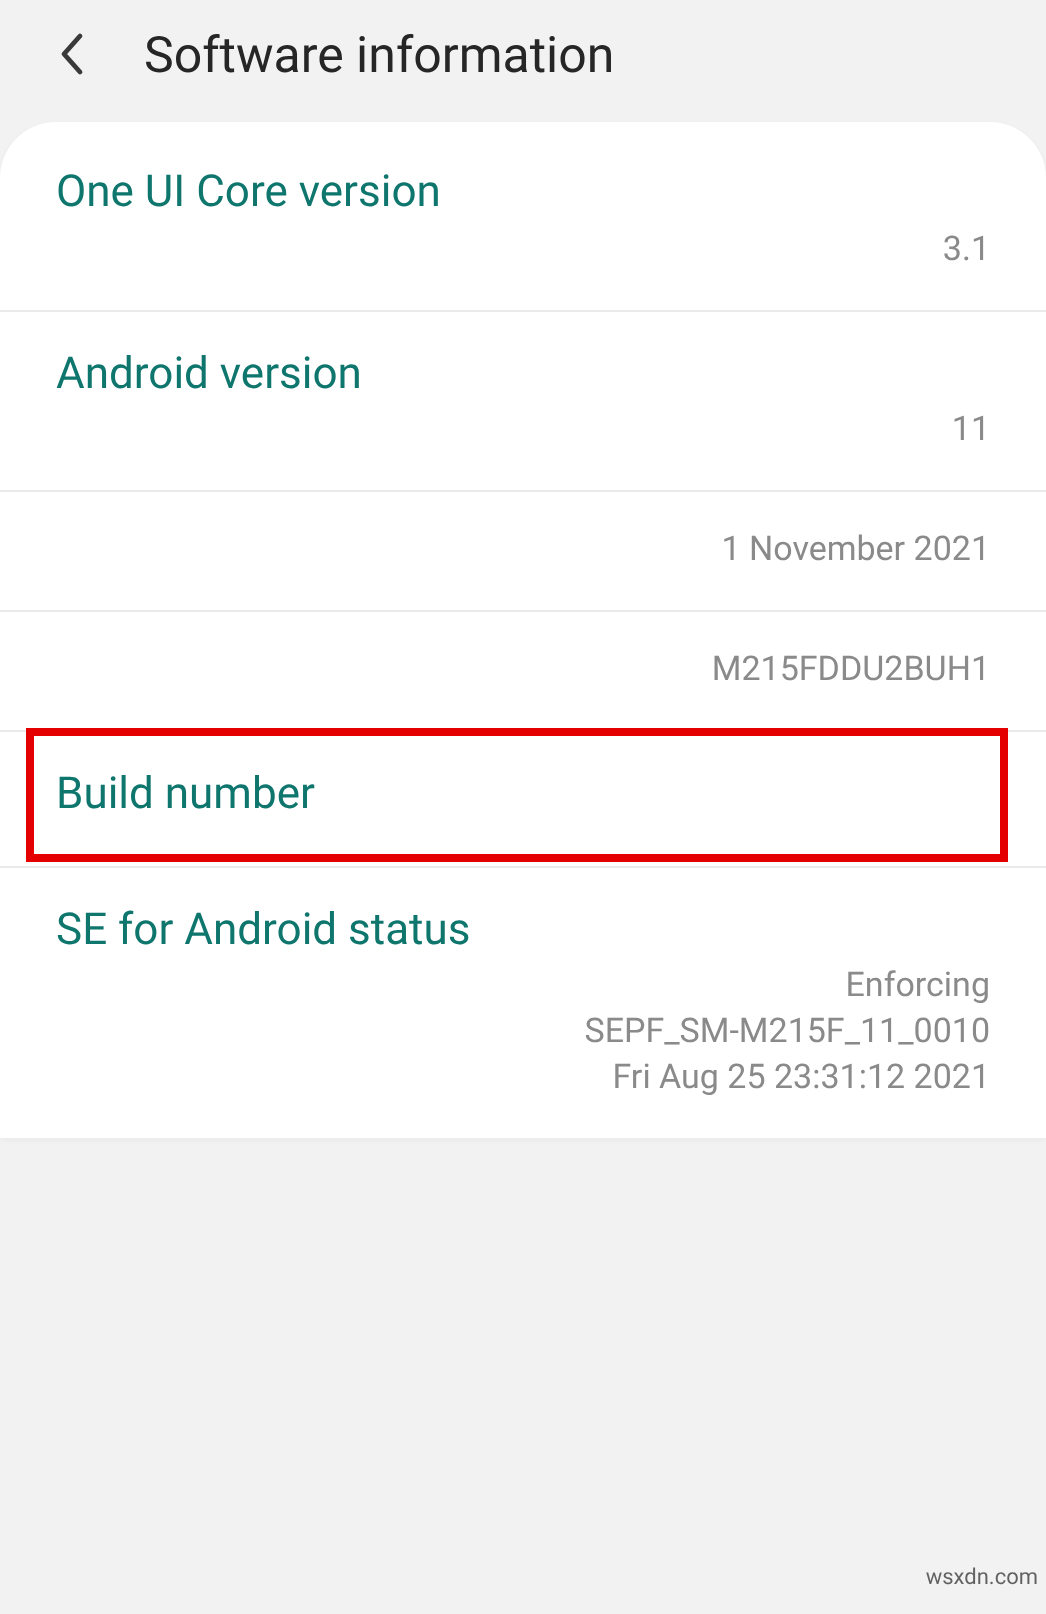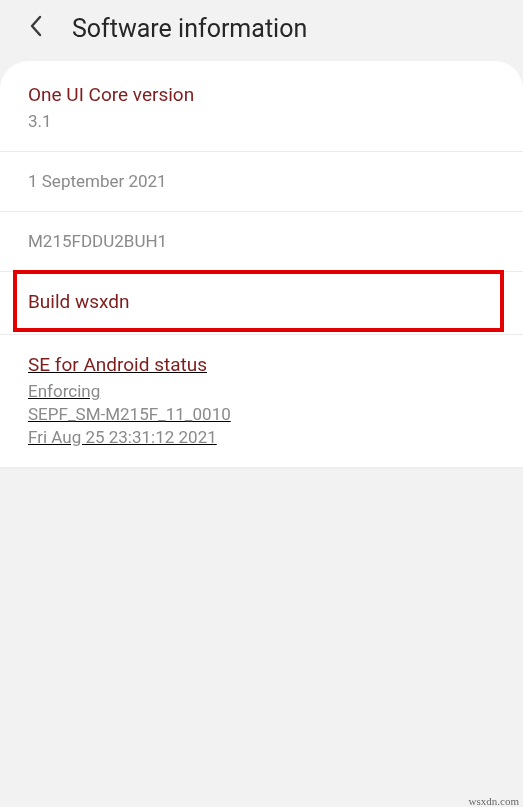--- a/index.html
+++ b/index.html
@@ -10,20 +10,21 @@
     }
     body {
       width: 523px;
       height: 807px;
       background: #f2f2f2;
       position: relative;
       overflow: hidden;
     }
     .header {
       display: flex;
+      align-items: center;
       padding: 14px 16px 18px 22px;
     }
     .back {
       display: inline-flex;
       align-items: center;
       justify-content: center;
       width: 28px;
       height: 28px;
     }
     .back svg {
@@ -42,50 +43,49 @@
       box-shadow: 0 1px 3px rgba(0,0,0,0.04);
       padding-top: 4px;
     }
     .row {
       padding: 18px 28px 18px 28px;
       border-bottom: 1px solid #eaeaea;
       position: relative;
     }
     .row:last-child {
       border-bottom: none;
-      text-decoration: underline;
     }
     .row .label {
-      font-size: 19px;
-      color: #7f1d1d;
+      font-size: 22px;
+      color: #0f766e;
       line-height: 1.3;
       margin-bottom: 2px;
     }
     .row .value {
       font-size: 17px;
       color: #8a8a8a;
       line-height: 1.35;
       white-space: pre-line;
+      text-align: right;
     }
     .highlight-box {
       position: absolute;
       left: 13px;
       right: 19px;
       top: -2px;
       bottom: 2px;
       border: 4px solid #e40000;
       pointer-events: none;
     }
     .watermark {
       position: absolute;
       right: 4px;
-      bottom: 0;
+      bottom: 12px;
       font-size: 11px;
       color: rgba(0,0,0,0.6);
-      font-family: Liberation Serif, serif;
     }
   </style>
 </head>
 <body>
 
 <div class="header">
   <span class="back">
     <span>
       <svg viewBox="0 0 14 22" fill="none" stroke="#3a3a3a" stroke-width="2.4" stroke-linecap="round" stroke-linejoin="round">
         <polyline points="11,2 3,11 11,20"></polyline>
@@ -95,32 +95,36 @@
   <span class="title">Software information</span>
 </div>
 
 <div class="card">
 
   <div class="row">
     <div class="label">One UI Core version</div>
     <div class="value">3.1</div>
   </div>
 
+  <div class="row">
+    <div class="label">Android version</div>
+    <div class="value">11</div>
+  </div>
 
   <div class="row">
-    <div class="value">1 September 2021</div>
+    <div class="value">1 November 2021</div>
   </div>
 
   <div class="row">
     <div class="value">M215FDDU2BUH1</div>
   </div>
 
 
   <div class="row">
-    <div class="label">Build wsxdn</div>
+    <div class="label">Build number</div>
     <div class="highlight-box"></div>
   </div>
 
   <div class="row">
     <div class="label">SE for Android status</div>
     <div class="value">Enforcing
 SEPF_SM-M215F_11_0010
 Fri Aug 25 23:31:12 2021</div>
   </div>
 

